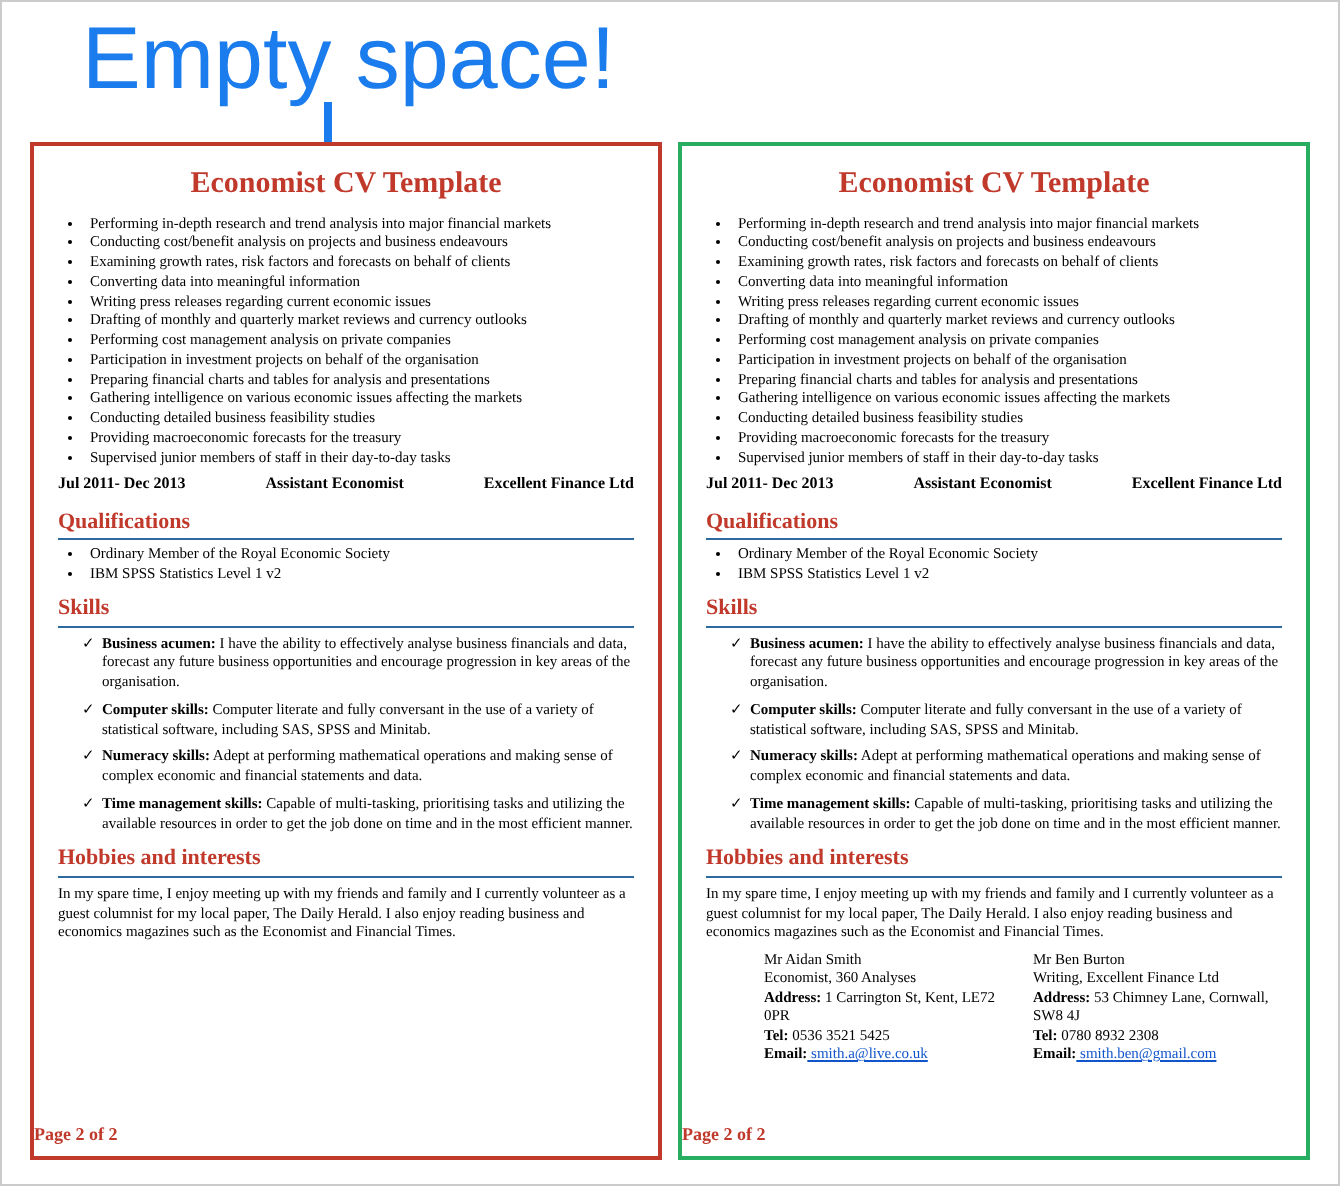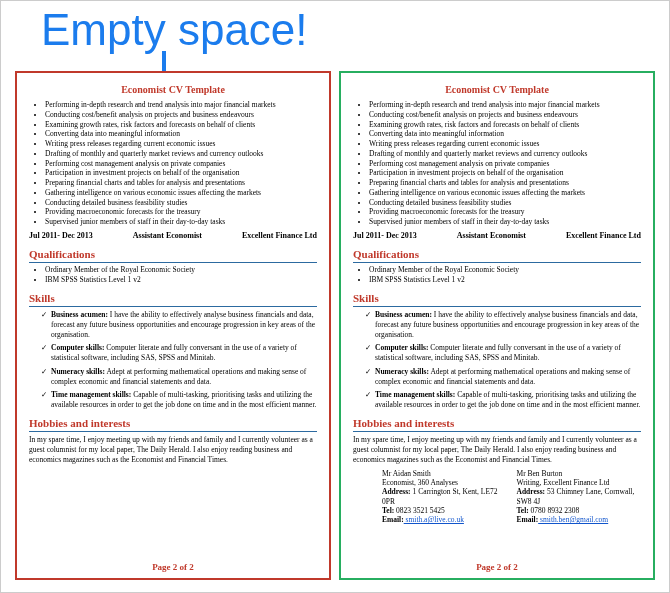--- a/index.html
+++ b/index.html
@@ -37,21 +37,21 @@
     position: relative;
     font-size: 7.5px;
     line-height: 1.3;
     color: #000;
   }
   .page-left  { border: 2px solid #c0392b; }
   .page-right { border: 2px solid #27ae60; }
   .cv-title {
     text-align: center;
     color: #c0392b;
-    font-size: 10px;
+    font-size: 15px;
     font-weight: bold;
     margin: 0 0 4px;
   }
   .section-heading {
     color: #c0392b;
     font-weight: bold;
     font-size: 11px;
     margin: 6px 0 0;
     padding-bottom: 1px;
     border-bottom: 1px solid #2c6aa0;
@@ -100,21 +100,20 @@
   .refcol div { line-height: 1.25; }
   .reflink {
     color: #1155cc;
     text-decoration: underline;
   }
   .footer {
     position: absolute;
     bottom: 4px;
     left: 0;
     right: 0;
-    text-align: center;
     color: #c0392b;
     font-weight: bold;
     font-size: 9px;
   }
   
   .ann-label {
     position: absolute;
     top: 4px;
     left: 40px;
     color: #1b7ced;
@@ -226,21 +225,21 @@
       </ul>
 
       <div class="section-heading">Hobbies and interests</div>
       <div class="para">In my spare time, I enjoy meeting up with my friends and family and I currently volunteer as a guest columnist for my local paper, The Daily Herald. I also enjoy reading business and economics magazines such as the Economist and Financial Times.</div>
 
       <div class="refs">
         <div class="refcol">
           <div>Mr Aidan Smith</div>
           <div>Economist, 360 Analyses</div>
           <div><b>Address:</b><span> 1 Carrington St, Kent, LE72 0PR</span></div>
-          <div><b>Tel:</b><span> 0823 3521 5425</span></div>
+          <div><b>Tel:</b><span> 0536 3521 5425</span></div>
           <div><b>Email:</b><span class="reflink"> smith.a@live.co.uk</span></div>
         </div>
         <div class="refcol">
           <div>Mr Ben Burton</div>
           <div>Writing, Excellent Finance Ltd</div>
           <div><b>Address:</b><span> 53 Chimney Lane, Cornwall, SW8 4J</span></div>
           <div><b>Tel:</b><span> 0780 8932 2308</span></div>
           <div><b>Email:</b><span class="reflink"> smith.ben@gmail.com</span></div>
         </div>
       </div>

